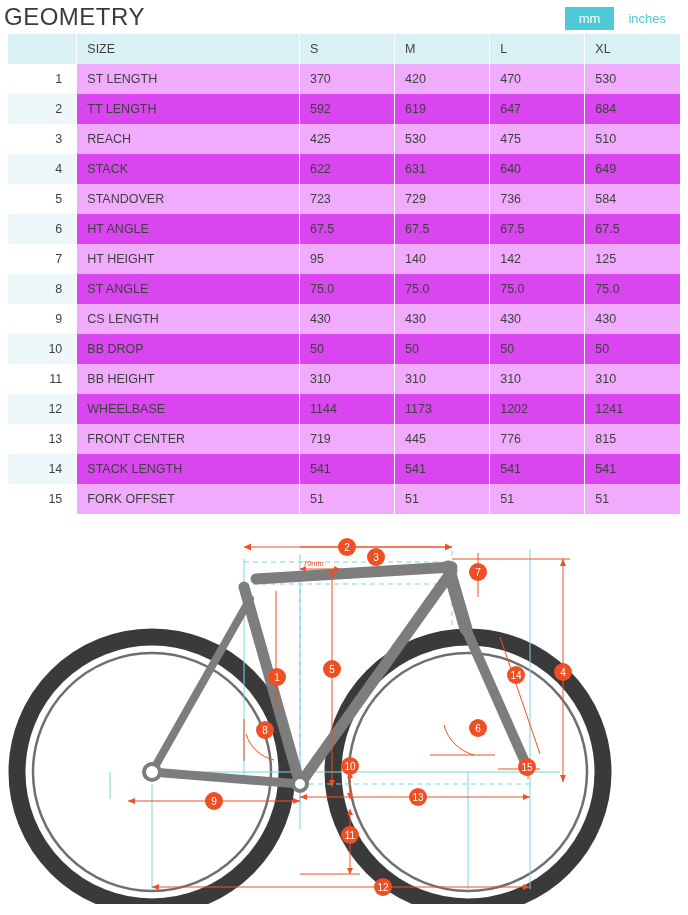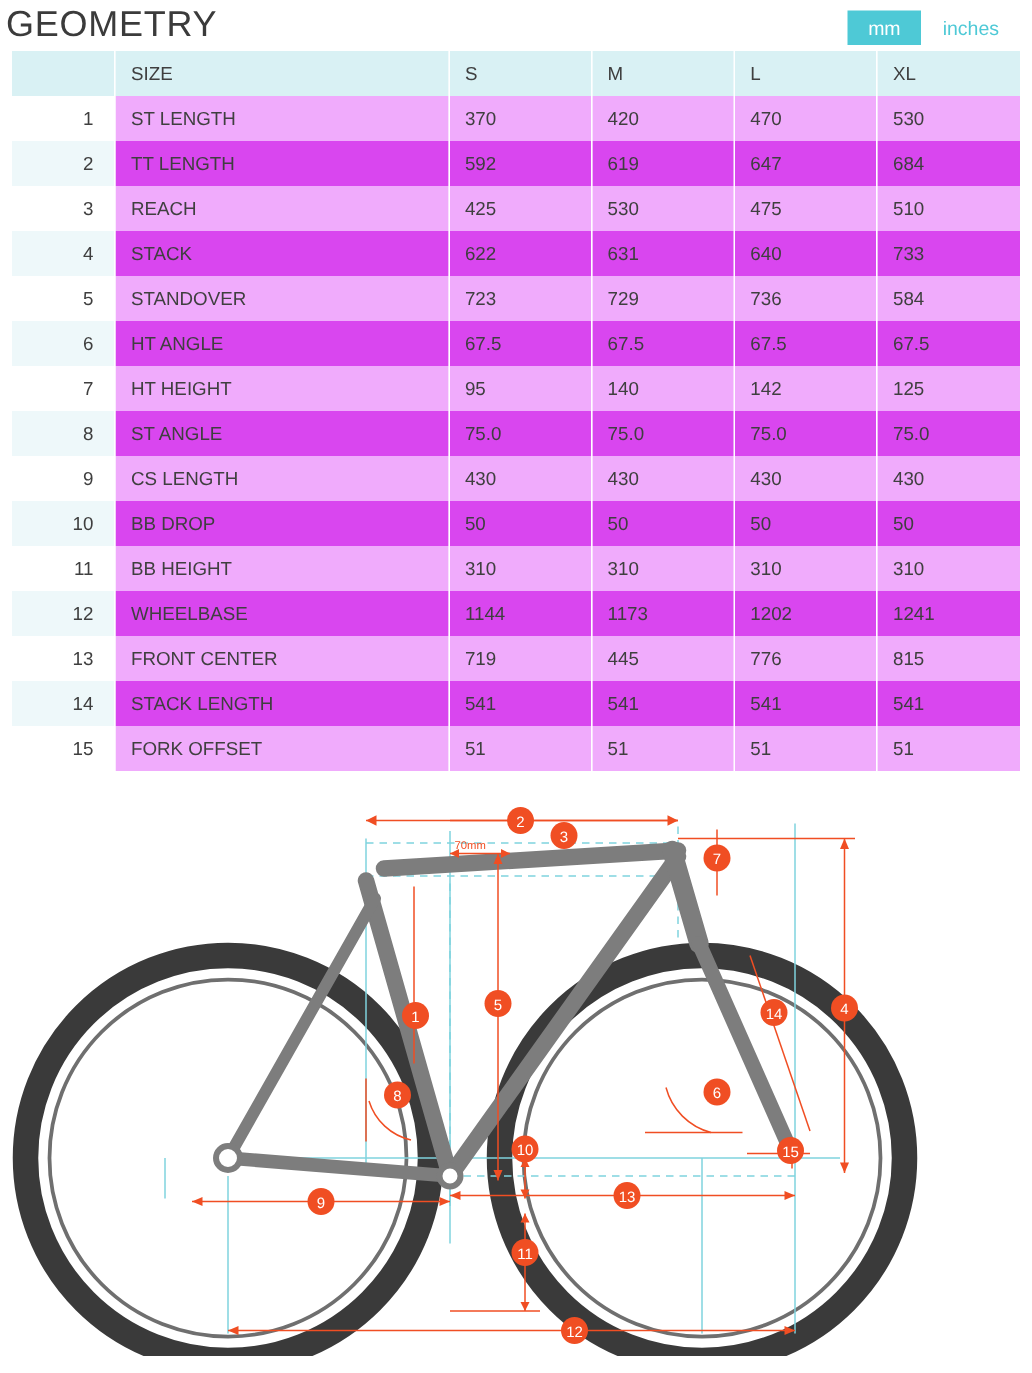--- a/index.html
+++ b/index.html
@@ -154,21 +154,21 @@
             <td>530</td>
             <td>475</td>
             <td>510</td>
           </tr>
           <tr class="even">
             <td class="num">4</td>
             <td>STACK</td>
             <td>622</td>
             <td>631</td>
             <td>640</td>
-            <td>733</td>
+            <td>649</td>
           </tr>
           <tr class="odd">
             <td class="num">5</td>
             <td>STANDOVER</td>
             <td>723</td>
             <td>729</td>
             <td>736</td>
             <td>584</td>
           </tr>
           <tr class="even">

